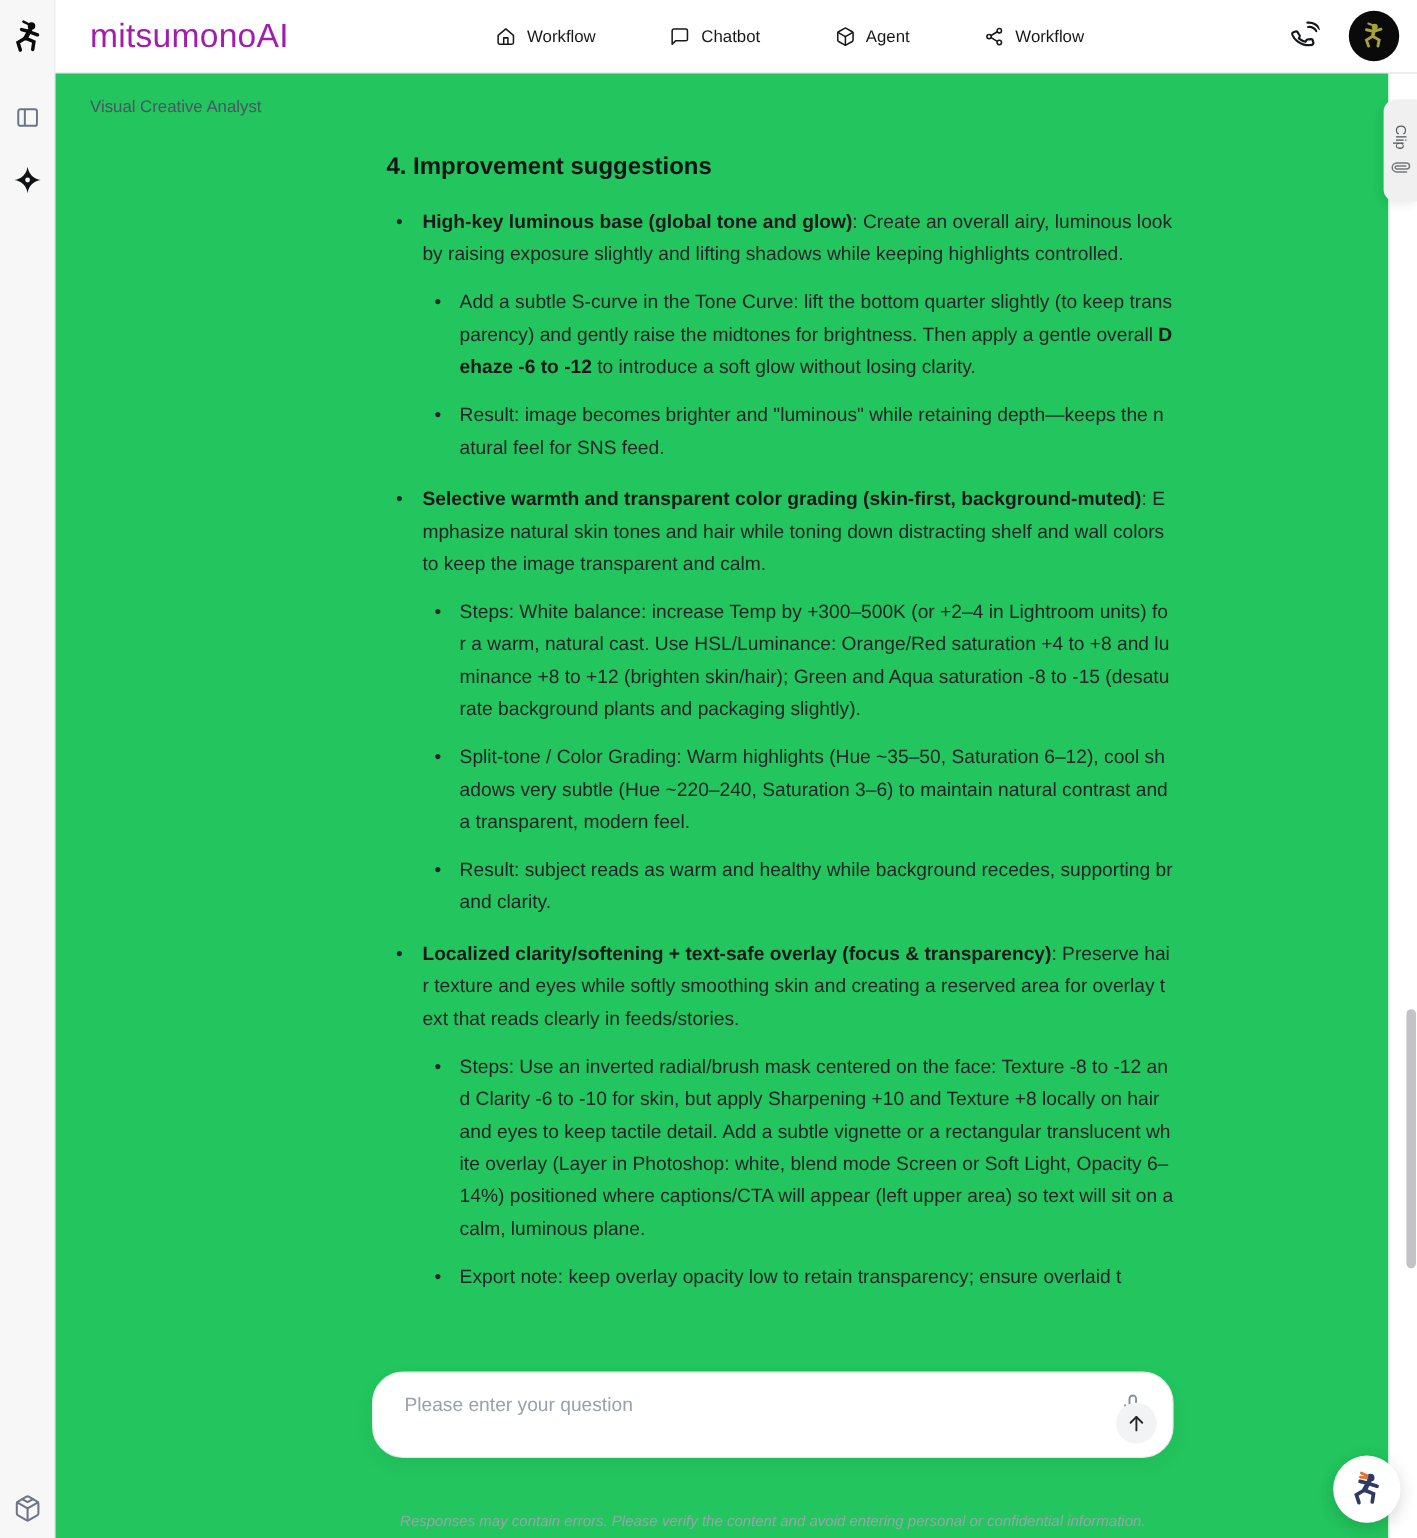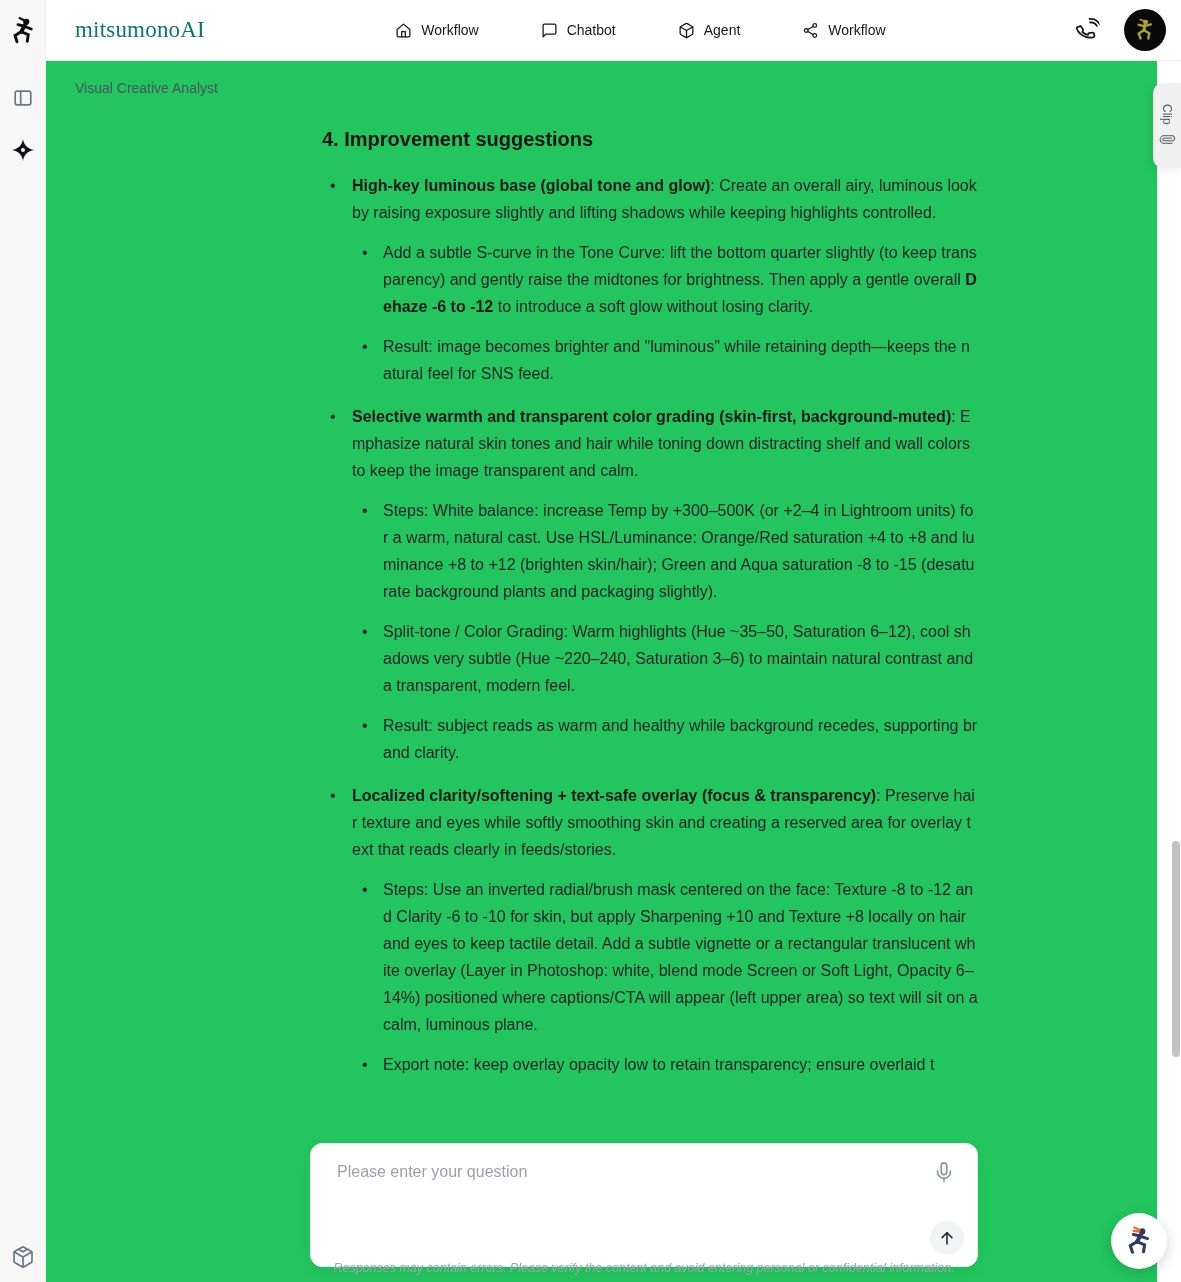--- a/index.html
+++ b/index.html
@@ -23,21 +23,21 @@
   .sidebar .rail-bottom { margin-bottom: 12px; }
   .icon-btn { width: 26px; height: 26px; display: flex; align-items: center; justify-content: center; cursor: pointer; }
 
   
   .header {
     position: absolute; left: 46px; right: 0; top: 0; height: 61px;
     background: #fff; border-bottom: 1px solid #ececee;
     display: flex; align-items: center; z-index: 30;
     padding: 0 15px 0 29px;
   }
-  .brand { font-family: Liberation Serif, serif; font-size: 23px; color: #0f766e; letter-spacing: 0.2px; white-space: nowrap; }
+  .brand { font-family: Liberation Sans, sans-serif; font-size: 28px; color: #a21caf; letter-spacing: 0.2px; white-space: nowrap; }
   .nav { flex: 1; display: flex; justify-content: center; align-items: center; gap: 62px; }
   .nav-item { display: flex; align-items: center; gap: 9px; font-size: 14px; color: #17181a; cursor: pointer; }
   .nav-item svg { display: block; }
   .header-right { display: flex; align-items: center; gap: 22px; }
   .avatar { width: 42px; height: 42px; border-radius: 50%; background: #0a0a0a; display: flex; align-items: center; justify-content: center; overflow: hidden; cursor: pointer; }
 
   
   .page-title {
     position: absolute; left: 75px; top: 80px;
     font-size: 14px; color: #4b5563; z-index: 5;
@@ -75,22 +75,22 @@
     position: absolute; right: 0; top: 83px; width: 28px; height: 85px;
     background: #f0f0f1; border-radius: 10px 0 0 10px;
     box-shadow: -3px 3px 8px rgba(0,0,0,0.07);
     display: flex; flex-direction: column; align-items: center; justify-content: center; gap: 7px;
     z-index: 15; cursor: pointer;
   }
   .clip-tab .clip-label { writing-mode: vertical-rl; font-size: 12px; color: #55575c; }
 
   
   .input-box {
-    position: absolute; left: 310px; top: 1143px; width: 668px; height: 124px;
-    background: #fff; border: 1px solid #e7e8ea; border-radius: 12px;
+    position: absolute; left: 310px; top: 1143px; width: 668px; height: 72px;
+    background: #fff; border: 1px solid #e7e8ea; border-radius: 26px;
     box-shadow: 0 6px 18px rgba(0,0,0,0.05); z-index: 20;
   }
   .input-box textarea {
     width: 100%; height: 100%; border: none; outline: none; resize: none; background: transparent;
     font-family: "Liberation Sans", sans-serif; font-size: 16px; color: #1f2329;
     padding: 19px 64px 12px 26px; border-radius: 26px;
   }
   .input-box textarea::placeholder { color: #9aa1ab; }
   .mic-btn { position: absolute; right: 21px; top: 16px; width: 24px; height: 24px; display: flex; align-items: center; justify-content: center; cursor: pointer; }
   .send-btn {

